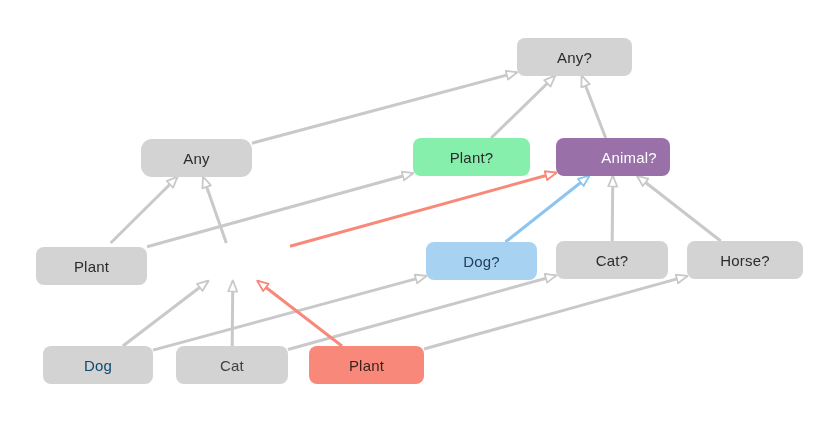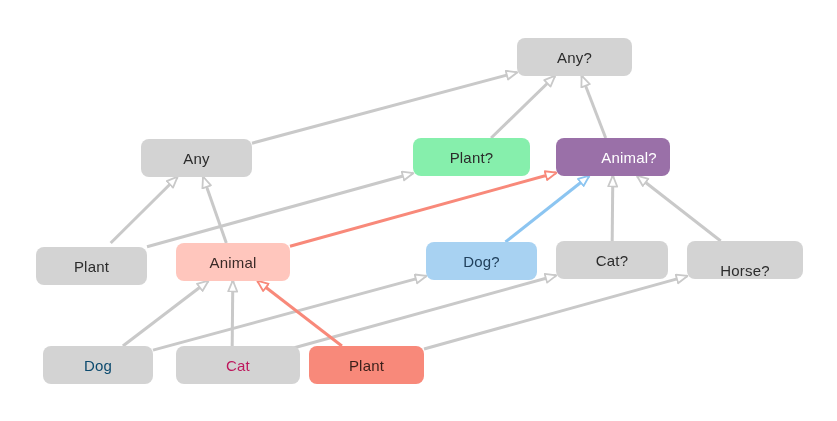--- a/index.html
+++ b/index.html
@@ -61,46 +61,43 @@
       <line x1="153.0" y1="350.1" x2="426.0" y2="276.1" stroke="#c9c9c9" stroke-width="3" marker-end="url(#arrow-gray)"></line>
       <line x1="288.0" y1="349.5" x2="556.0" y2="275.5" stroke="#c9c9c9" stroke-width="3" marker-end="url(#arrow-gray)"></line>
       <line x1="424.0" y1="349.0" x2="687.0" y2="276.1" stroke="#c9c9c9" stroke-width="3" marker-end="url(#arrow-gray)"></line>
       <line x1="341.9" y1="346.0" x2="257.6" y2="281.0" stroke="#f8897a" stroke-width="3" marker-end="url(#arrow-red)"></line>
       <line x1="290.0" y1="246.3" x2="556.0" y2="172.8" stroke="#f8897a" stroke-width="3" marker-end="url(#arrow-red)"></line>
       <line x1="505.5" y1="242.0" x2="589.0" y2="176.0" stroke="#8cc5f1" stroke-width="3" marker-end="url(#arrow-blue)"></line>
     </svg>
 <div class="node" style="left: 517px; top: 38px; width: 115px; height: 38px; background: rgb(211, 211, 211); color: rgb(43, 43, 43); justify-content: center;">
       <span>Any?</span>
     </div>
-    <div class="node" style="left: 141px; top: 139px; width: 111px; height: 38px; background: rgb(211, 211, 211); color: rgb(43, 43, 43);">
+    <div class="node" style="left: 141px; top: 139px; width: 111px; height: 38px; background: rgb(211, 211, 211); color: rgb(43, 43, 43); border-radius: 11px;">
       <span>Any</span>
     </div>
     <div class="node" style="left: 413px; top: 138px; width: 117px; height: 38px; background: #86efac; color: rgb(43, 43, 43);">
       <span>Plant?</span>
     </div>
     <div class="node" style="left: 556px; top: 138px; width: 114px; height: 38px; background: rgb(154, 112, 168); color: rgb(255, 255, 255); padding-left: 32px;">
       <span>Animal?</span>
     </div>
     <div class="node" style="left: 36px; top: 247px; width: 111px; height: 38px; background: rgb(211, 211, 211); color: rgb(43, 43, 43);">
       <span>Plant</span>
     </div>
-    <div class="node" style="left: 176px; top: 243px; width: 114px; height: 38px; background: rgb(255, 198, 189); color: rgb(58, 42, 39);">
-      <span>Animal</span>
-    </div>
     <div class="node" style="left: 426px; top: 242px; width: 111px; height: 38px; background: rgb(168, 210, 242); color: rgb(33, 64, 92);">
       <span>Dog?</span>
     </div>
     <div class="node" style="left: 556px; top: 241px; width: 112px; height: 38px; background: rgb(211, 211, 211); color: rgb(43, 43, 43);">
       <span>Cat?</span>
     </div>
-    <div class="node" style="left: 687px; top: 241px; width: 116px; height: 38px; background: rgb(211, 211, 211); color: rgb(43, 43, 43); align-items: flex-end;">
+    <div class="node" style="left: 687px; top: 241px; width: 116px; height: 38px; background: rgb(211, 211, 211); color: rgb(43, 43, 43);">
       <span>Horse?</span>
     </div>
     <div class="node" style="left: 43px; top: 346px; width: 110px; height: 38px; background: rgb(211, 211, 211); color: #0c4a6e;">
       <span>Dog</span>
     </div>
-    <div class="node" style="left: 176px; top: 346px; width: 124px; height: 38px; background: rgb(211, 211, 211); color: #be185d;">
+    <div class="node" style="left: 176px; top: 346px; width: 112px; height: 38px; background: rgb(211, 211, 211); color: #404040;">
       <span>Cat</span>
     </div>
     <div class="node" style="left: 309px; top: 346px; width: 115px; height: 38px; background: rgb(248, 137, 122); color: rgb(58, 31, 26);">
       <span>Plant</span>
     </div>
   </div>
 
 </body></html>

